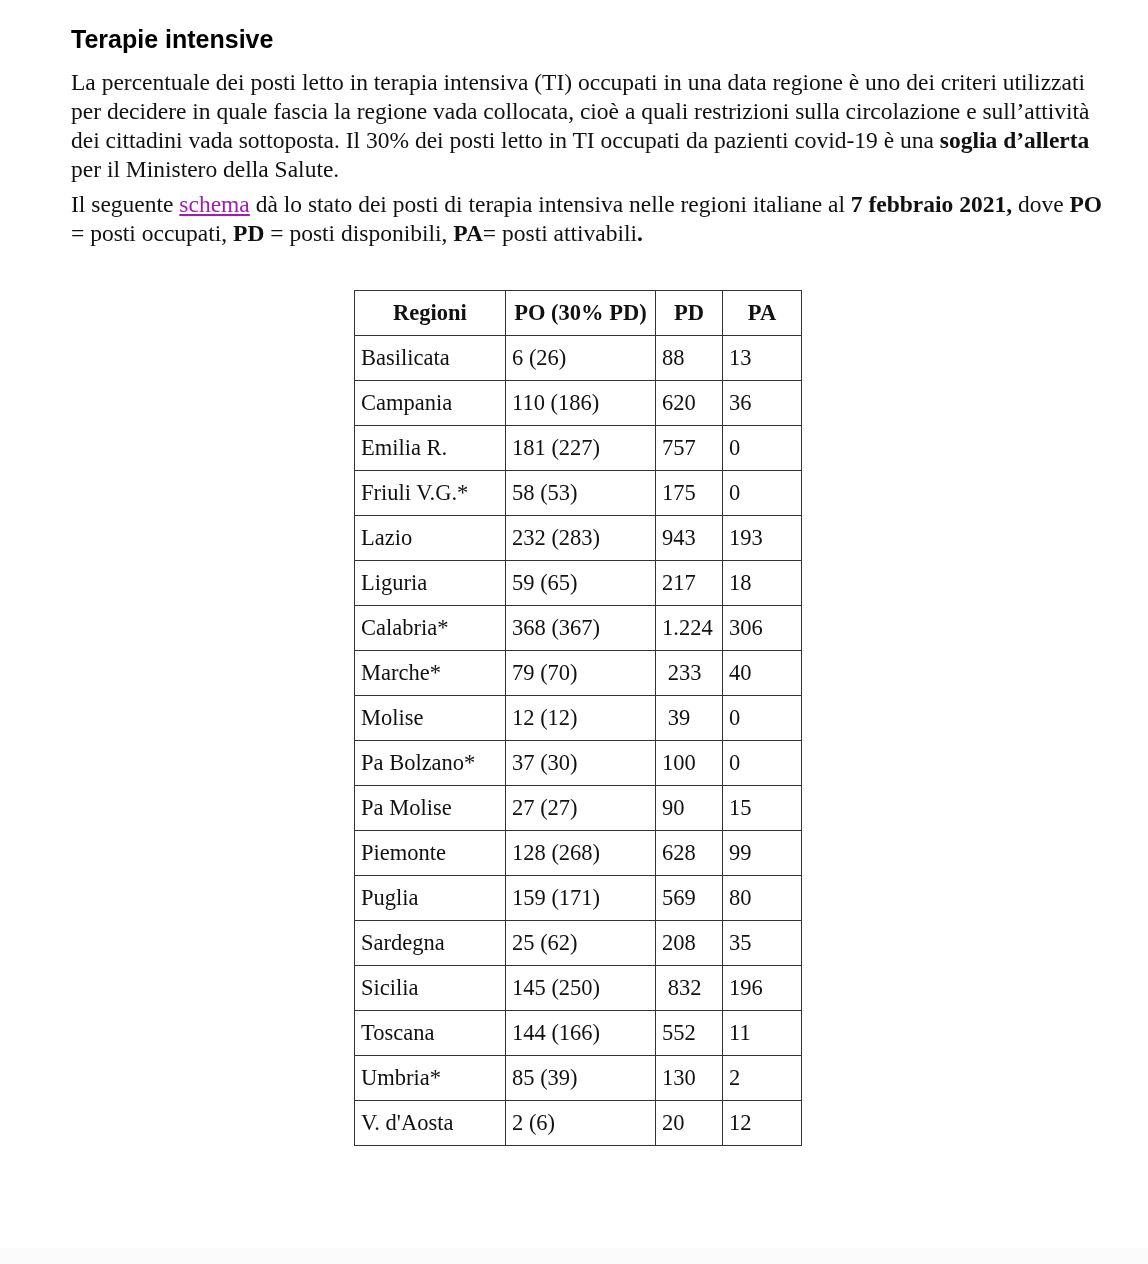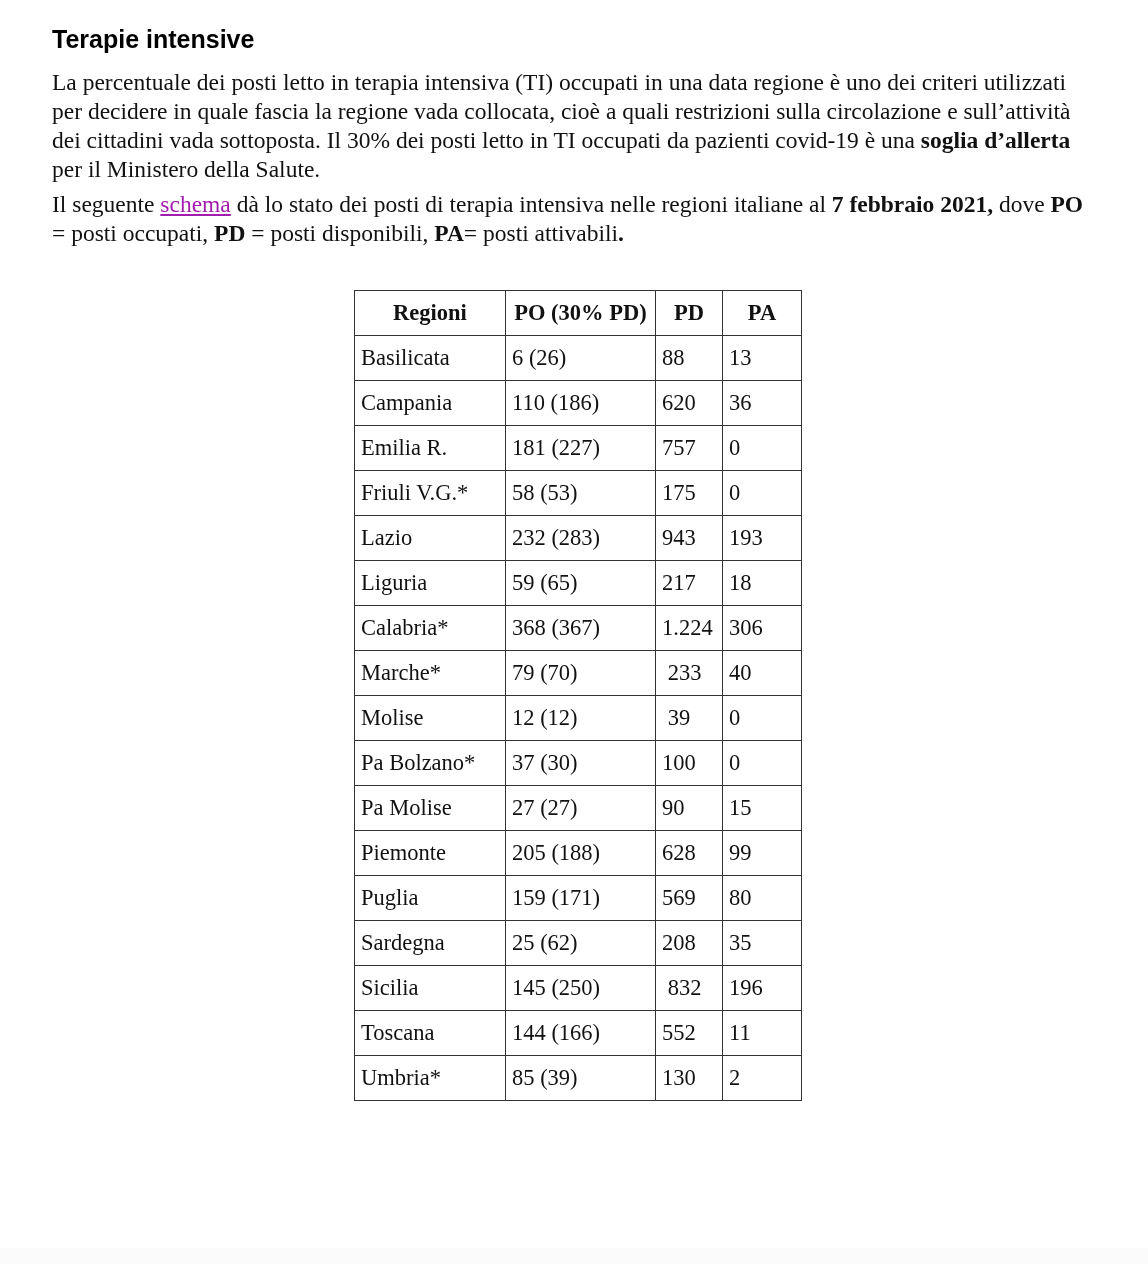--- a/index.html
+++ b/index.html
@@ -3,21 +3,21 @@
 <meta charset="utf-8">
 <style>
   html, body { margin: 0; padding: 0; }
   body {
     width: 1148px; height: 1264px; overflow: hidden;
     background: #ffffff;
     font-family: "Liberation Serif", serif;
     color: #111;
     position: relative;
   }
-  .page { position: absolute; left: 52px; top: 22px; width: 1040px; }
+  .page { position: absolute; left: 71px; top: 22px; width: 1040px; }
   h2 {
     font-family: "Liberation Sans", sans-serif;
     font-weight: bold; font-size: 25px; margin: 0 0 12px 0; line-height: 34px;
     color: #000;
   }
   p { margin: 0 0 6px 0; font-size: 23.5px; line-height: 29px; }
   p b { font-weight: bold; }
   a { color: #a21caf; text-decoration: underline; }
   .table-wrap { position: absolute; left: 354px; top: 290px; }
   table { border-collapse: collapse; font-size: 22.5px; }
@@ -116,21 +116,21 @@
           <td style="white-space: pre;">0</td>
         </tr>
         <tr>
           <td style="white-space: pre;">Pa Molise</td>
           <td style="white-space: pre;">27 (27)</td>
           <td style="white-space: pre;">90</td>
           <td style="white-space: pre;">15</td>
         </tr>
         <tr>
           <td style="white-space: pre;">Piemonte</td>
-          <td style="white-space: pre;">205 (188)</td>
+          <td style="white-space: pre;">128 (268)</td>
           <td style="white-space: pre;">628</td>
           <td style="white-space: pre;">99</td>
         </tr>
         <tr>
           <td style="white-space: pre;">Puglia</td>
           <td style="white-space: pre;">159 (171)</td>
           <td style="white-space: pre;">569</td>
           <td style="white-space: pre;">80</td>
         </tr>
         <tr>
@@ -150,17 +150,23 @@
           <td style="white-space: pre;">144 (166)</td>
           <td style="white-space: pre;">552</td>
           <td style="white-space: pre;">11</td>
         </tr>
         <tr>
           <td style="white-space: pre;">Umbria*</td>
           <td style="white-space: pre;">85 (39)</td>
           <td style="white-space: pre;">130</td>
           <td style="white-space: pre;">2</td>
         </tr>
+        <tr>
+          <td style="white-space: pre;">V. d'Aosta</td>
+          <td style="white-space: pre;">2 (6)</td>
+          <td style="white-space: pre;">20</td>
+          <td style="white-space: pre;">12</td>
+        </tr>
       </tbody>
   </table>
 </div>
 
 <div class="bottom-band"></div>
 
 </body></html>

